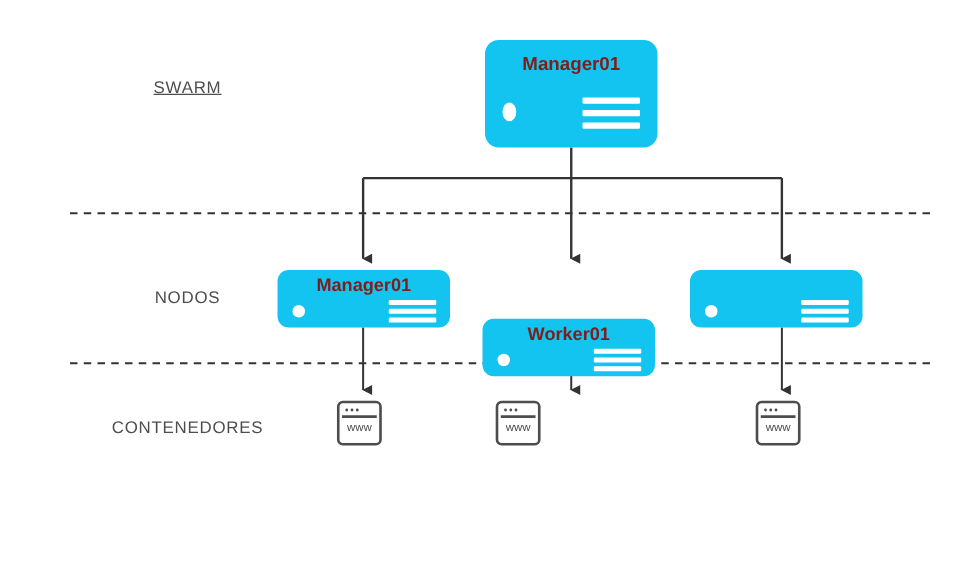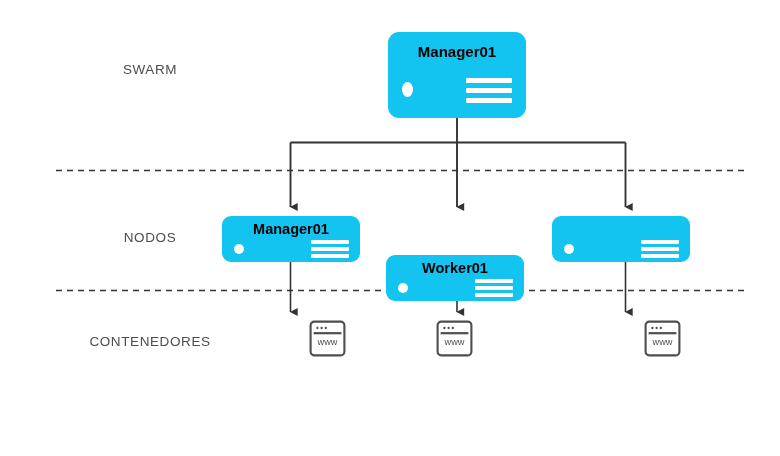--- a/index.html
+++ b/index.html
@@ -30,34 +30,34 @@
   .tier-label {
     position: absolute;
     text-align: center;
     color: #4d4d4d;
     font-size: 13.5px;
     letter-spacing: 0.6px;
     font-family: "Liberation Sans", sans-serif;
     white-space: nowrap;
     line-height: 16px;
   }
-  #tier-swarm      { left: 55px;  top: 62px;  width: 190px; }
+  #tier-swarm      { left: 55px;  top: 62px;  width: 190px; text-decoration: underline; }
   #tier-nodos      { left: 55px;  top: 230px; width: 190px; }
   #tier-contenedores { left: 45px; top: 334px; width: 210px; }
 
   
   .server-box {
     position: absolute;
     background: #14C4F0;
     border-radius: 9px;
     box-sizing: border-box;
   }
   .server-box .server-title {
     position: absolute;
-    color: #000000;
+    color: #7f1d1d;
     font-weight: bold;
     font-family: "Liberation Sans", sans-serif;
     white-space: nowrap;
   }
   .server-box .led {
     position: absolute;
     background: #ffffff;
     border-radius: 50%;
   }
   .server-box .vents {
@@ -109,21 +109,20 @@
   #node-manager01 { left: 222px; }
   #node-worker01  { left: 386px; margin-top: 39px; }
   #node-worker02  { left: 552px; }
 
   
   .container-icon {
     position: absolute;
     top: 320px;
     width: 37px;
     height: 37px;
-    margin-left: 40px;
   }
   #container-1 { left: 269px; }
   #container-2 { left: 396px; }
   #container-3 { left: 604px; }
 </style>
 </head>
 <body>
 
 <div id="canvas">
 

